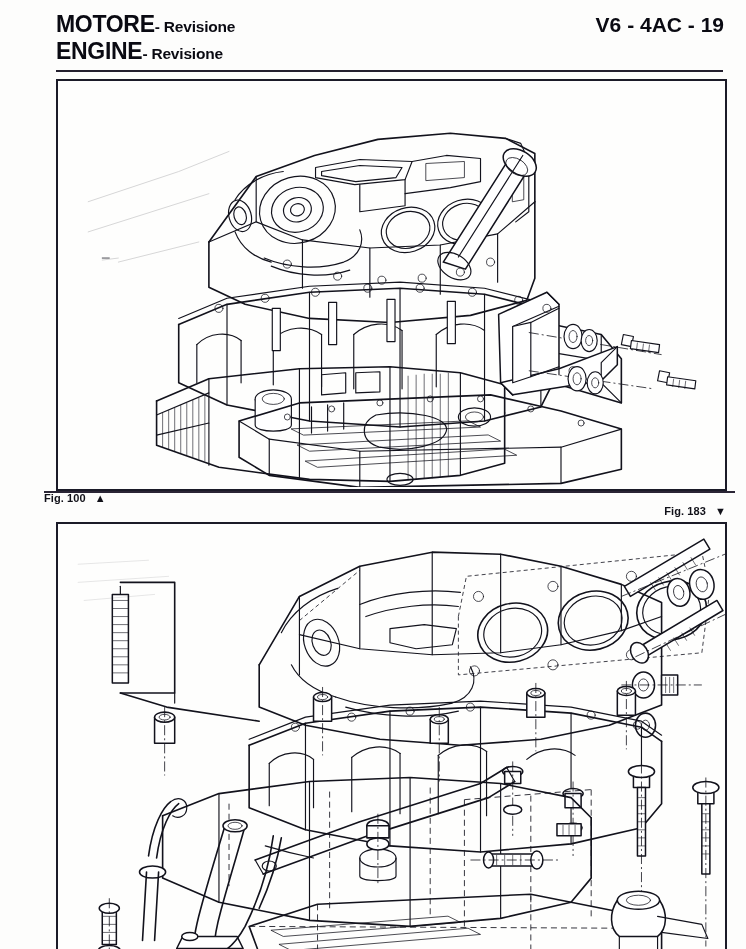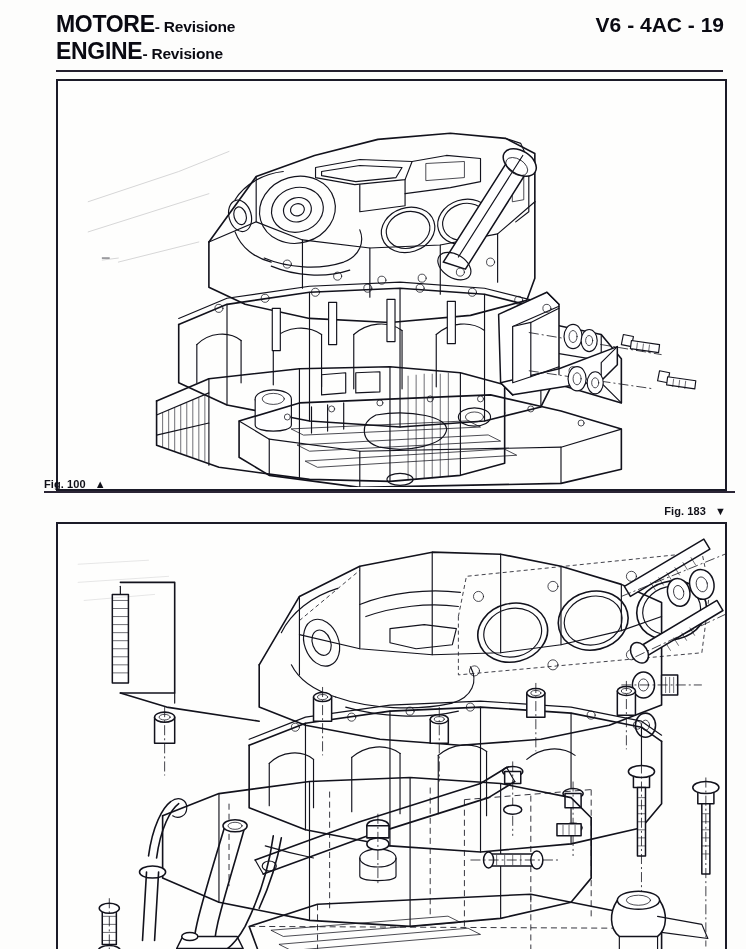--- a/index.html
+++ b/index.html
@@ -101,21 +101,21 @@
   }
   #cap-rule-100 { top: 491px; }
   .caption {
     position: absolute;
     font-size: 11px;
     font-weight: bold;
     color: #111119;
     letter-spacing: 0.1px;
     white-space: nowrap;
   }
-  #cap-100 { left: 44px; top: 478px; }
+  #cap-100 { left: 44px; top: 492px; }
   #cap-101 { right: 20px; top: 505px; }
   .cap-arrow {
     display: inline-block;
     margin-left: 9px;
     font-size: 11px;
     line-height: 1;
     transform: translateY(0px);
   }
 
   

